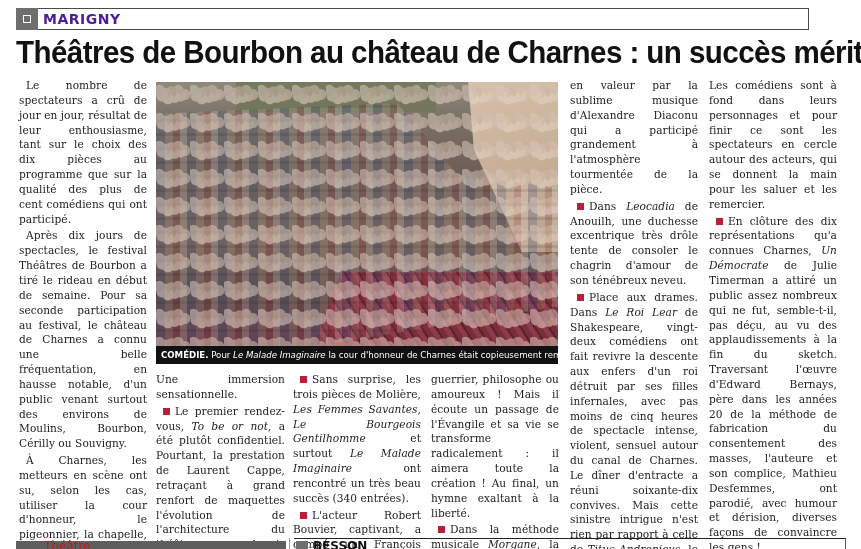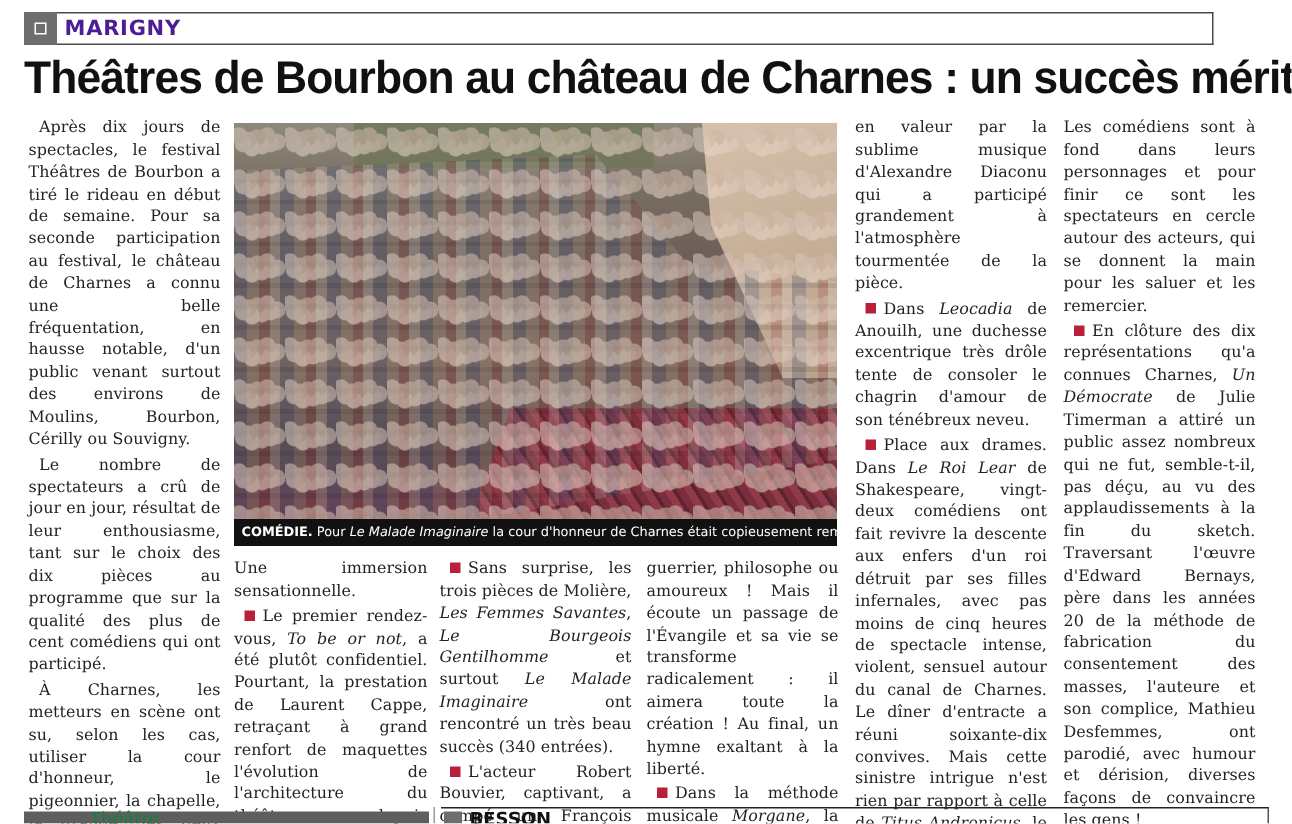--- a/index.html
+++ b/index.html
@@ -67,36 +67,36 @@
     .caption b { font-weight: bold; }
     .caption i { font-style: italic; }
 
     .bottom-left {
       position: absolute; left: 16px; top: 541px; width: 270px; height: 8px; background: #5e5e5e;
     }
     .bottom-sep { position: absolute; left: 289px; top: 538px; width: 1px; height: 11px; background: #999; }
     .bottom-right-line { position: absolute; left: 294px; top: 538px; width: 552px; height: 11px; border-top: 1.5px solid #222; border-right: 1px solid #555; }
     .bottom-right-box { position: absolute; left: 296px; top: 541px; width: 12px; height: 8px; background: #6e6e6e; }
     .bottom-right-label { position: absolute; left: 313px; top: 540px; font-family: "DejaVu Sans", sans-serif; font-weight: bold; font-size: 12px; line-height: 12px; height: 9px; overflow: hidden; color: #111; }
-    .bottom-left-label { position: absolute; left: 60px; top: 540px; font-family: "DejaVu Sans", sans-serif; font-size: 12px; line-height: 12px; height: 9px; overflow: hidden; color: #15803d; }
+    .bottom-left-label { position: absolute; left: 44px; top: 540px; font-family: "DejaVu Sans", sans-serif; font-size: 12px; line-height: 12px; height: 9px; overflow: hidden; color: #b91c1c; }
   </style>
 </head>
 <body>
 
 <div class="rubric-line"></div>
 <div class="rubric-box">
     <span></span>
   </div>
 <div class="rubric-label">MARIGNY</div>
 
 <h1 class="headline">Théâtres de Bourbon au château de Charnes : un succès mérité</h1>
 
 <div class="col" style="left:19px; top:78px; width:128px;">
+  <p>Le nombre de spectateurs a crû de jour en jour, résultat de leur enthousiasme, tant sur le choix des dix pièces au programme que sur la qualité des plus de cent comédiens qui ont participé.</p>
   <p>Après dix jours de spectacles, le festival Théâtres de Bourbon a tiré le rideau en début de semaine. Pour sa seconde participation au festival, le château de Charnes a connu une belle fréquentation, en hausse notable, d'un public venant surtout des environs de Moulins, Bourbon, Cérilly ou Souvigny.</p>
-  <p>Le nombre de spectateurs a crû de jour en jour, résultat de leur enthousiasme, tant sur le choix des dix pièces au programme que sur la qualité des plus de cent comédiens qui ont participé.</p>
   <p>À Charnes, les metteurs en scène ont su, selon les cas, utiliser la cour d'honneur, le pigeonnier, la chapelle, la grange, les deux étangs, les buissons, tout cela avec des éclairages pilotés par une régisseuse professionnelle, le public changeant parfois de place entre les actes.</p>
 
 </div>
 
 <div class="photo">
   <div class="hedge"></div>
   <div class="wall"></div>
   <div class="rug"></div>
   <div class="people"></div>
   <div class="crowd"></div>

